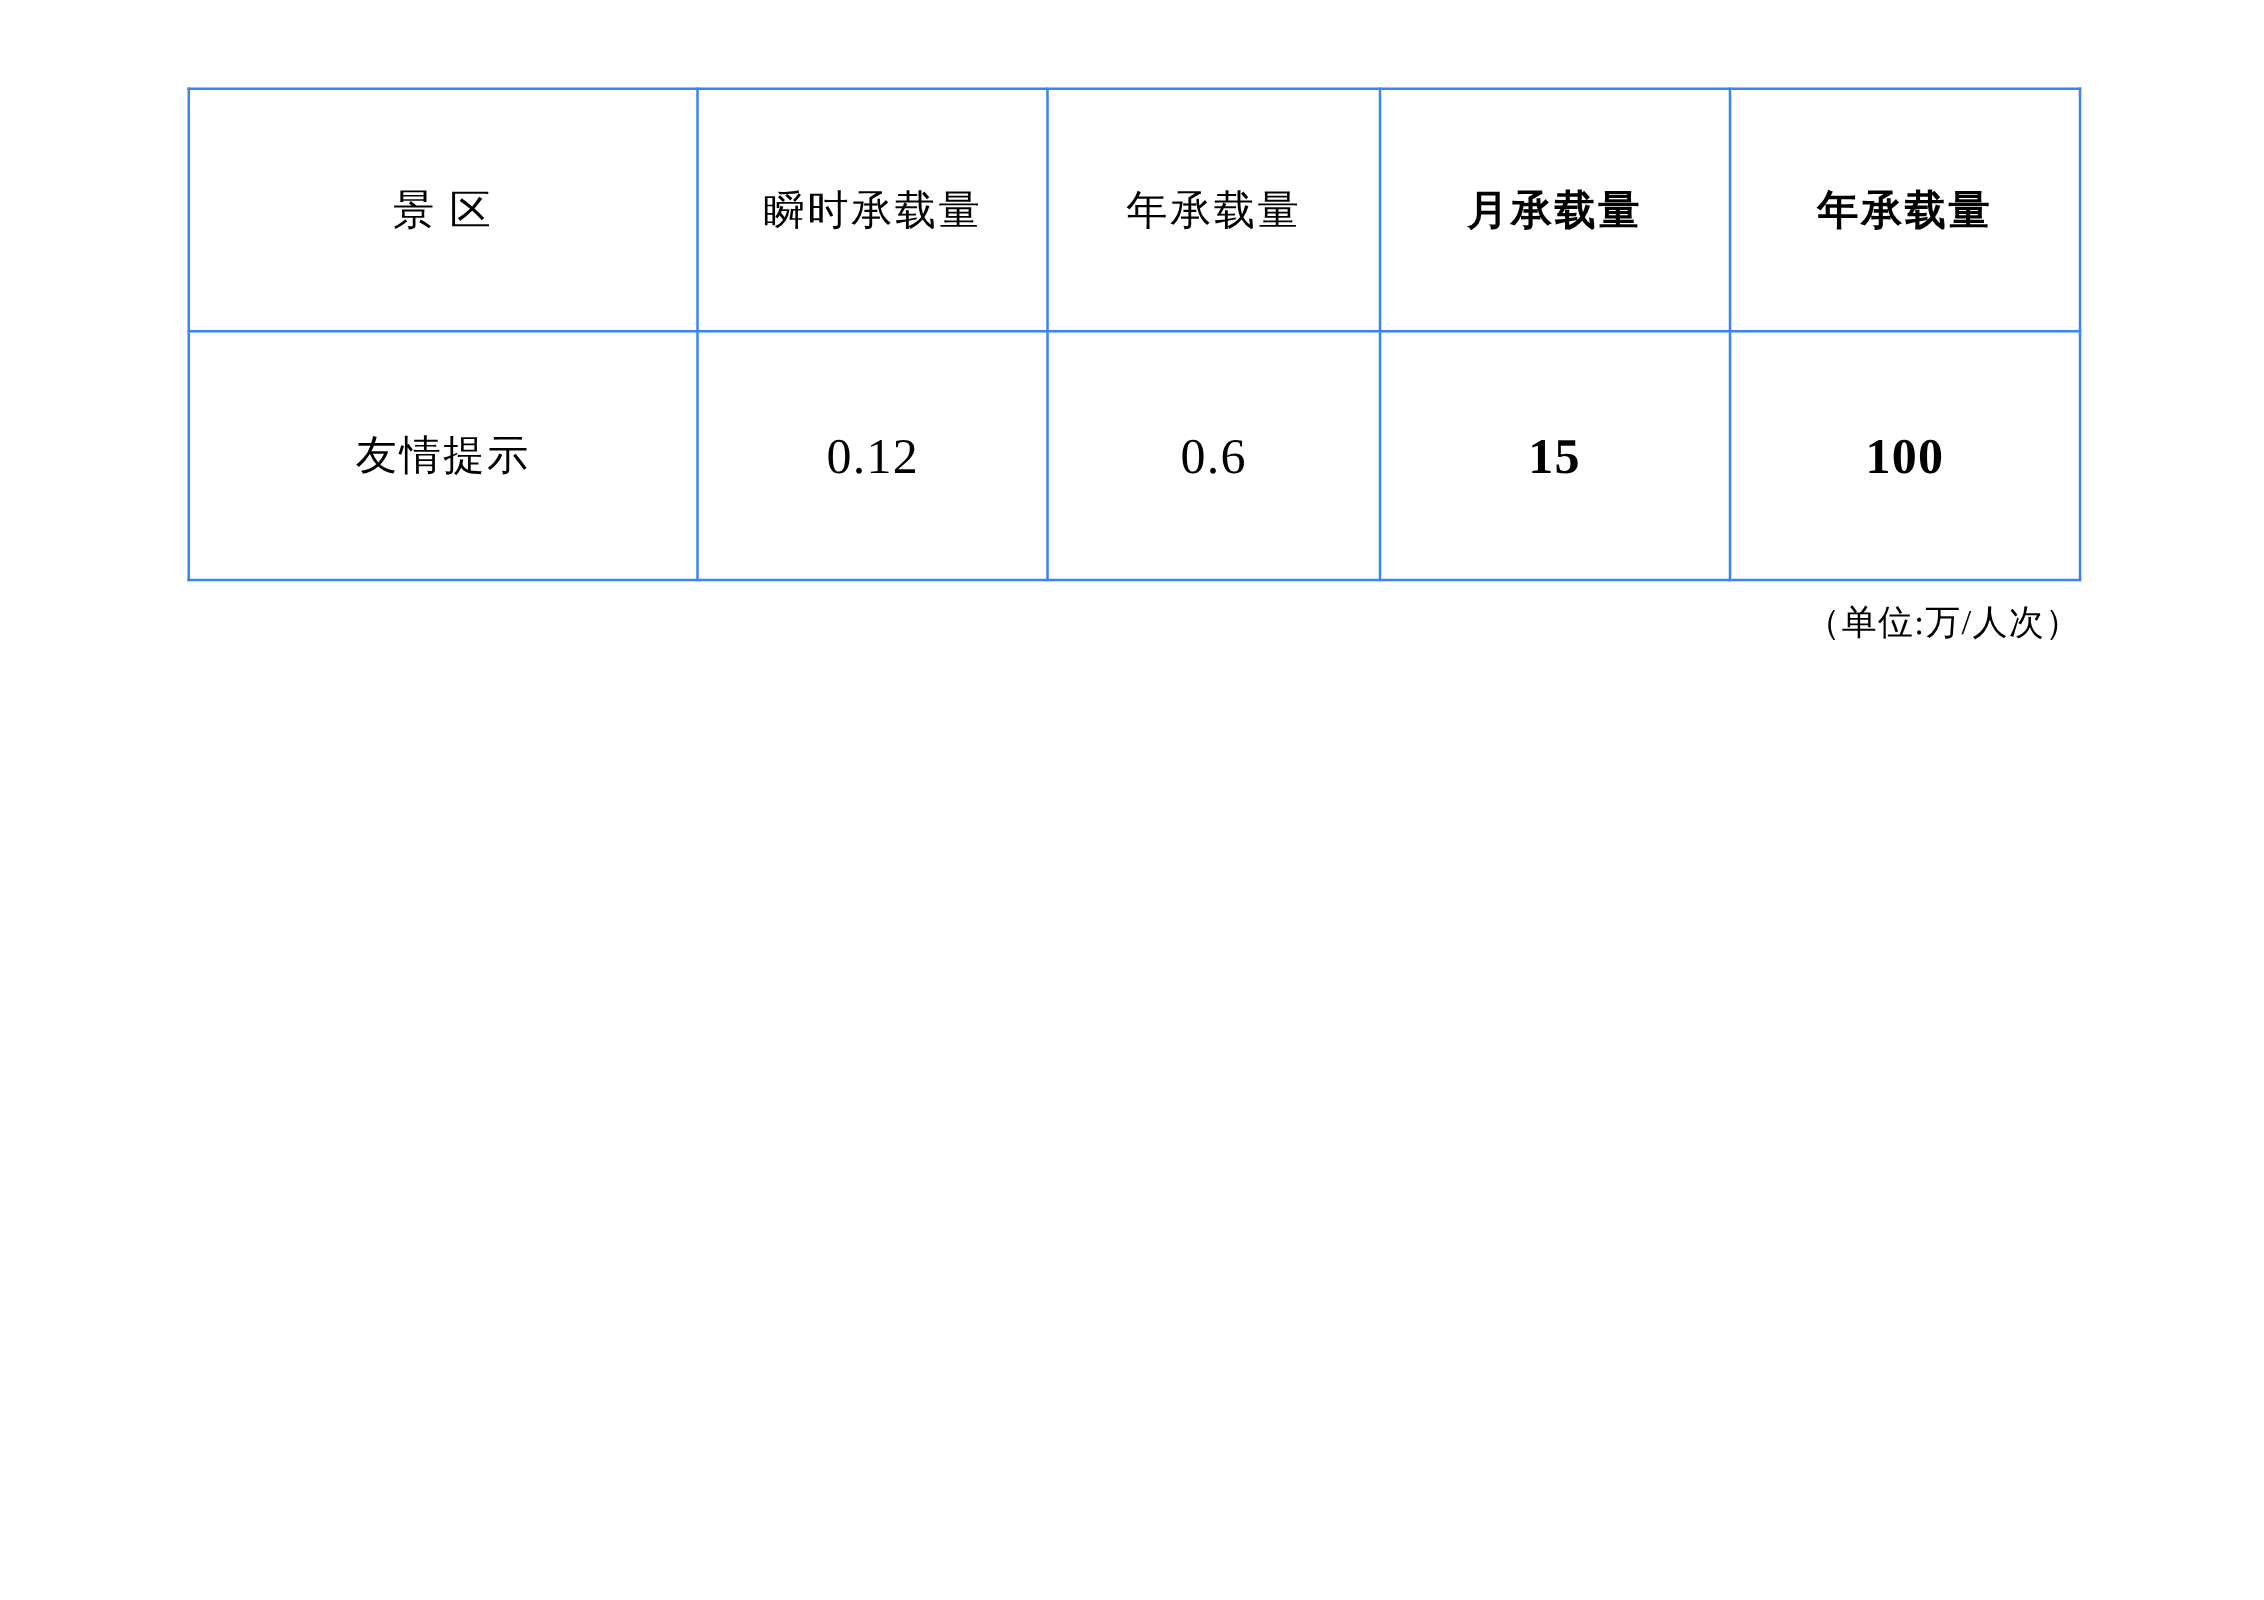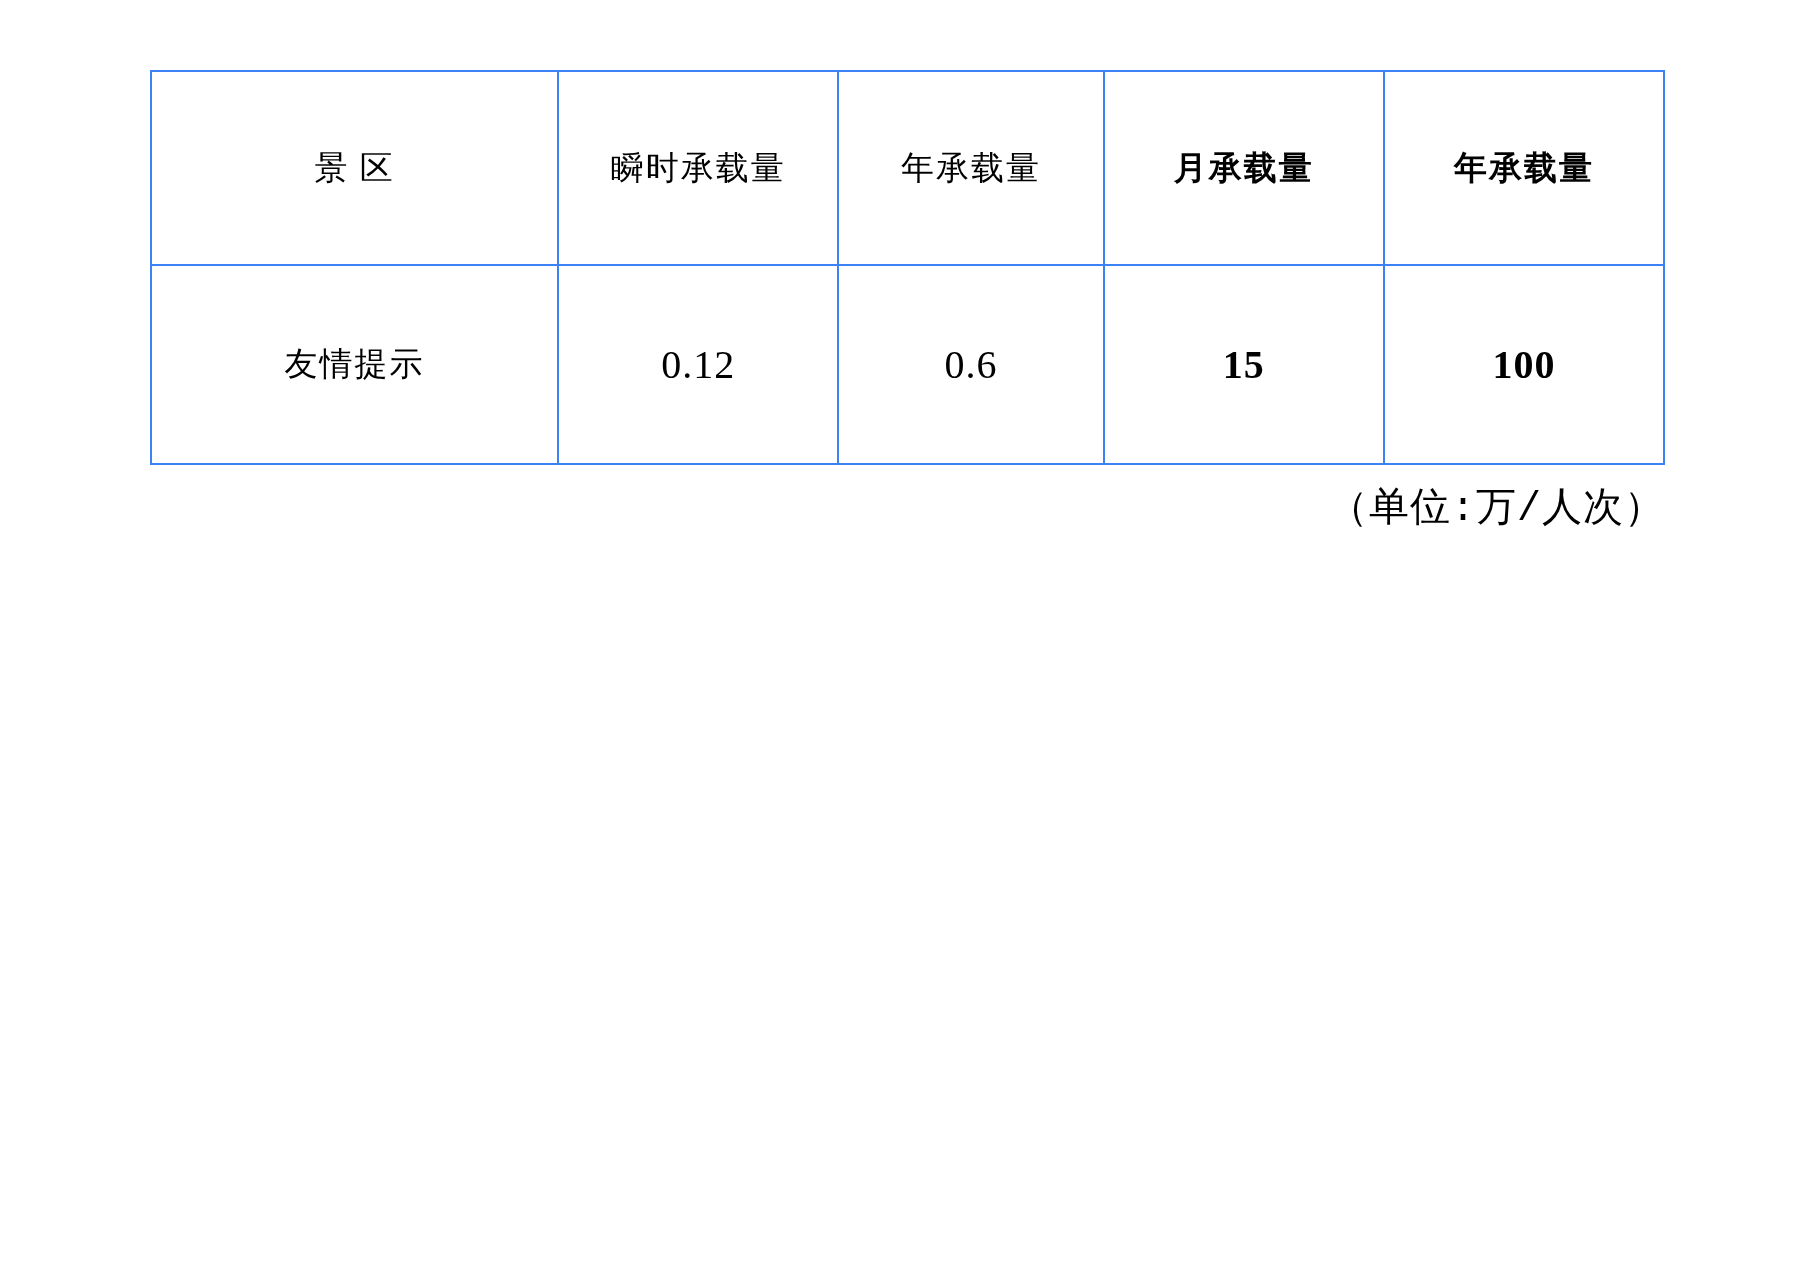--- a/index.html
+++ b/index.html
@@ -67,23 +67,22 @@
     height: 195px;
   }
   table.capacity-table td.num {
     font-size: 40px;
     letter-spacing: 1px;
   }
   .unit-note {
     width: 1515px;
     margin: 14px auto 0 auto;
     text-align: right;
-    font-size: 40px;
+    font-size: 28px;
     letter-spacing: 1px;
-    font-family: Liberation Mono, monospace;
   }
   .col-1 { width: 27%; }
   .col-2 { width: 18.5%; }
   .col-3 { width: 17.5%; }
   .col-4 { width: 18.5%; font-weight: bold; }
   .col-5 { width: 18.5%; font-weight: bold; }
 </style>
 </head>
 <body>
 

